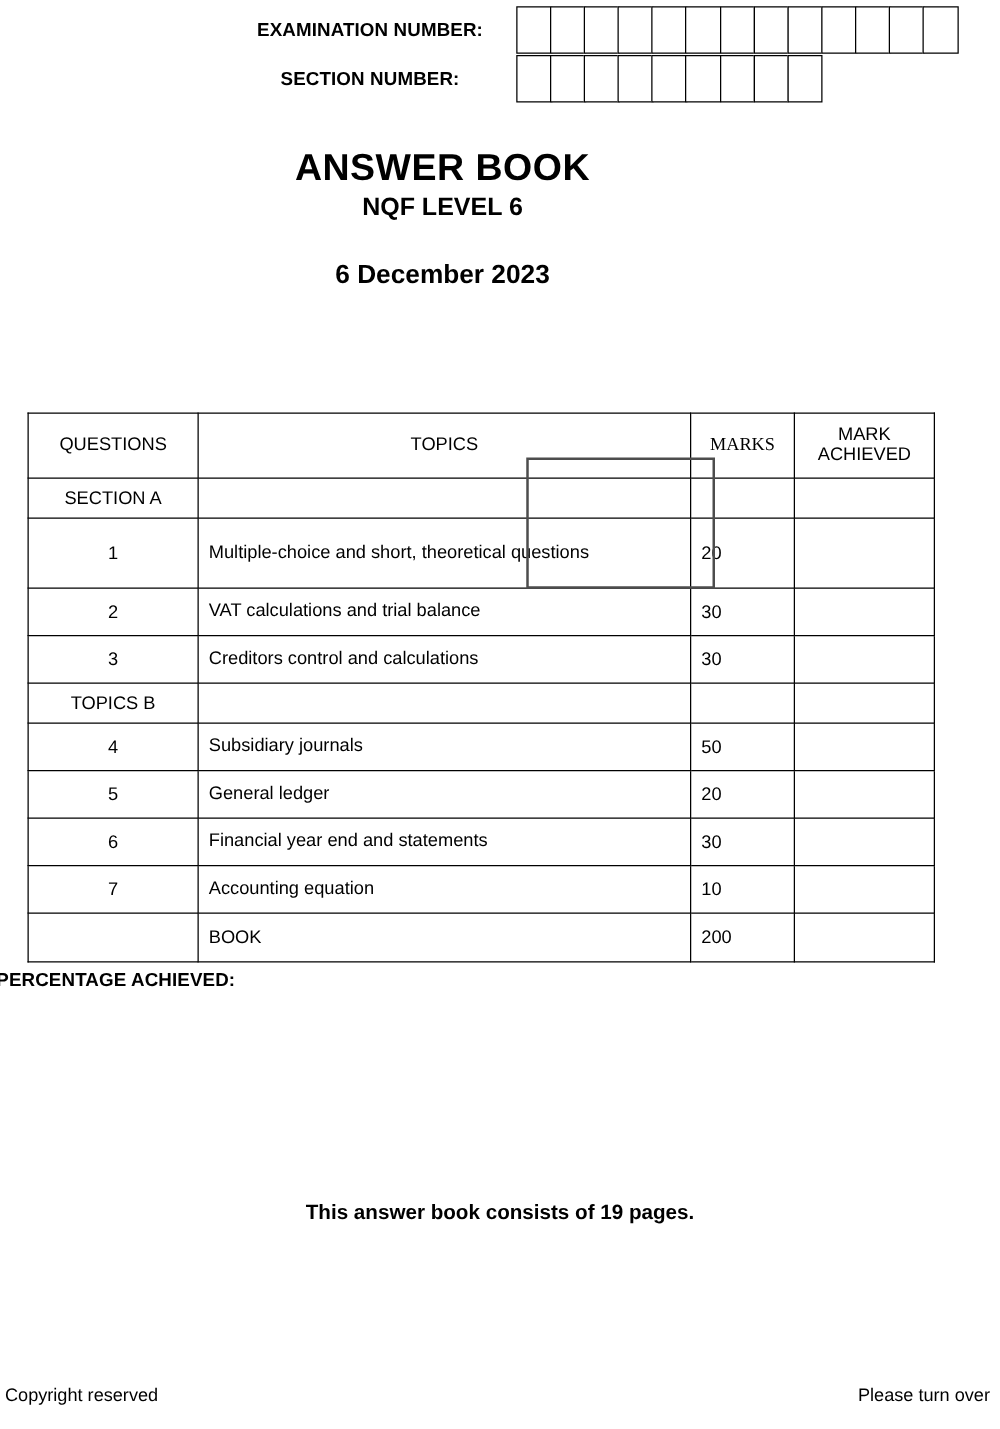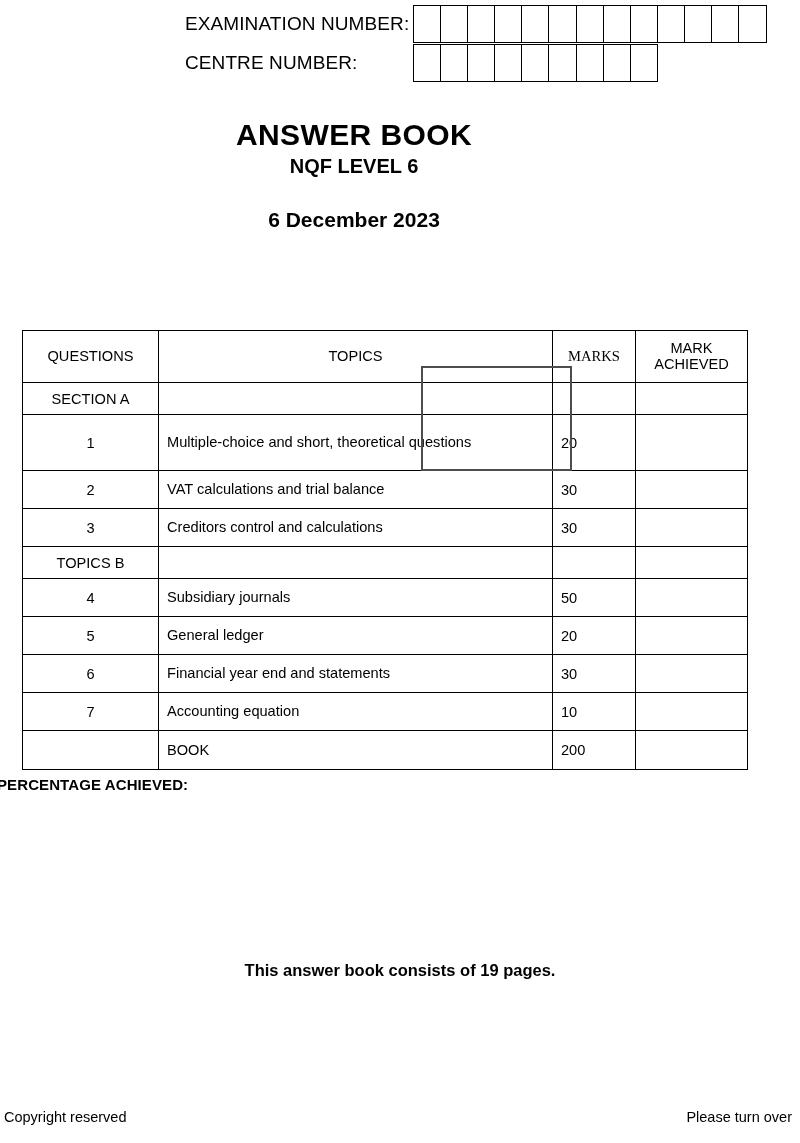--- a/index.html
+++ b/index.html
@@ -23,26 +23,26 @@
     left: 0;
     width: 800px;
     height: 92px;
   }
   .id-row {
     position: absolute;
     display: flex;
     align-items: stretch;
   }
   .id-label {
-    font-size: 19px;
-    font-weight: normal;
+    font-size: 15px;
+    font-weight: bold;
     letter-spacing: 0.1px;
     white-space: nowrap;
     align-self: center;
-    text-align: left;
+    text-align: center;
     padding-right: 6px;
   }
   .id-boxes {
     display: flex;
   }
   .id-box {
     width: 28.7px;
     border: 1.6px solid #000;
     margin-left: -1.6px;
     background: #fff;
@@ -220,21 +220,21 @@
         <div class="id-box"></div>
         <div class="id-box"></div>
         <div class="id-box"></div>
         <div class="id-box"></div>
         <div class="id-box"></div>
         <div class="id-box"></div>
       </div>
   </div>
 
   <div class="id-row" id="centre-row">
-    <div class="id-label">CENTRE NUMBER:</div>
+    <div class="id-label">SECTION NUMBER:</div>
     <div class="id-boxes" id="centre-boxes">
         <div class="id-box"></div>
         <div class="id-box"></div>
         <div class="id-box"></div>
         <div class="id-box"></div>
         <div class="id-box"></div>
         <div class="id-box"></div>
         <div class="id-box"></div>
         <div class="id-box"></div>
         <div class="id-box"></div>

